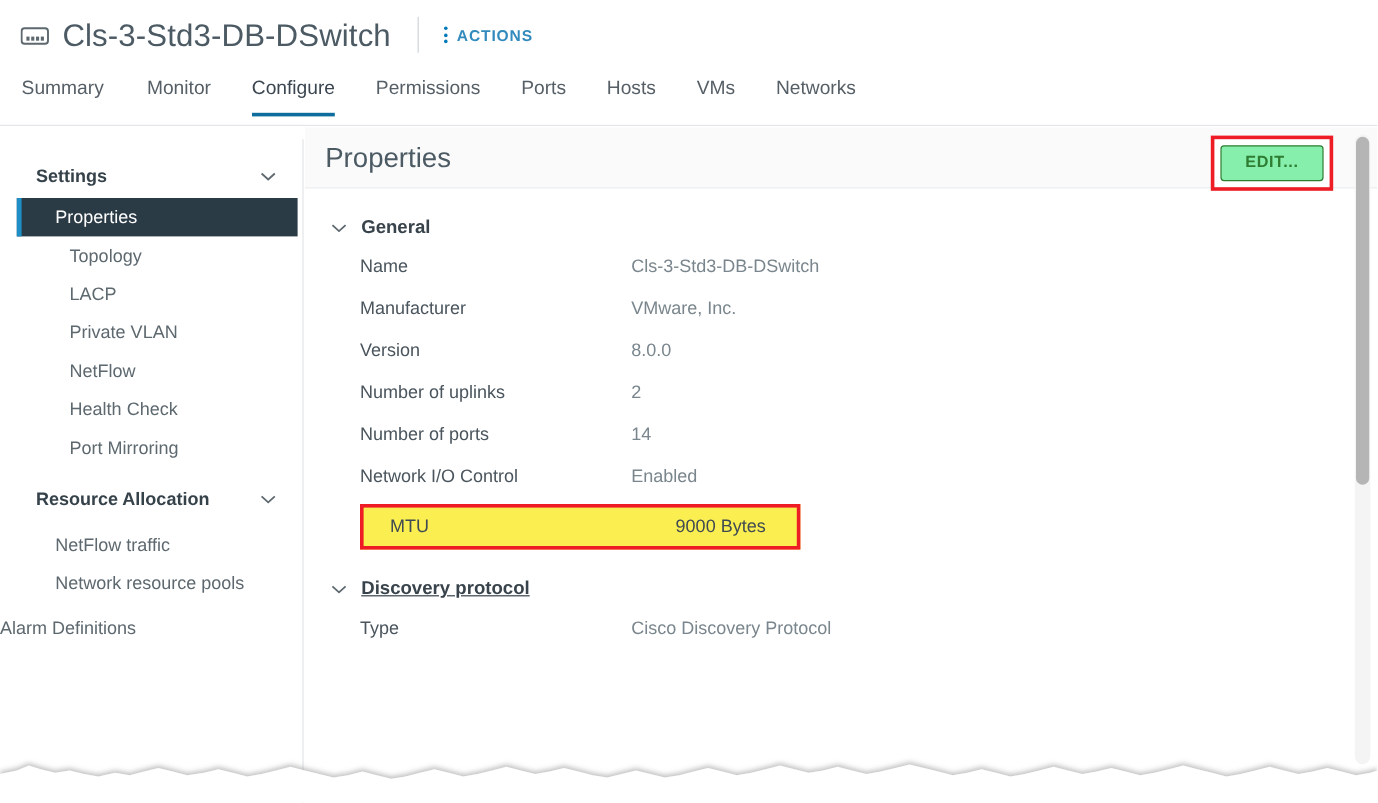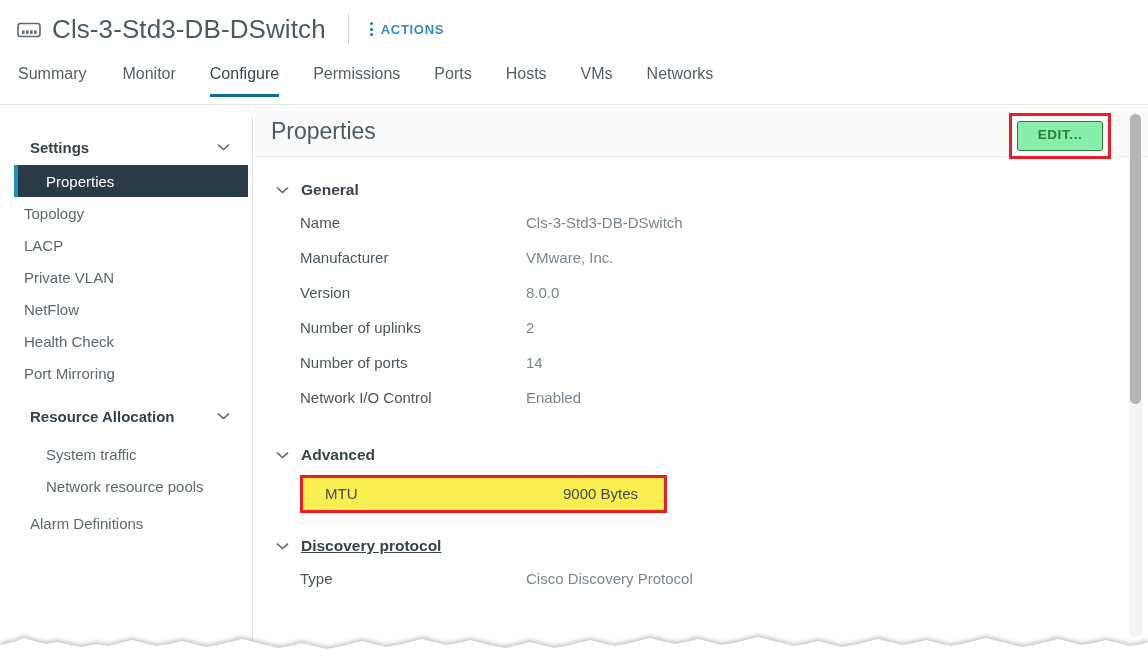--- a/index.html
+++ b/index.html
@@ -139,21 +139,21 @@
     font-size: 15px;
     font-weight: 700;
     color: #36424a;
     cursor: pointer;
   }
 
   .side-item {
     display: flex;
     align-items: center;
     height: 32px;
-    padding-left: 24px;
+    padding-left: 58px;
     font-size: 15px;
     color: #5d686f;
     cursor: pointer;
     position: relative;
   }
 
   .side-item.selected {
     background: #2b3b46;
     color: #ffffff;
     margin-left: 14px;
@@ -166,21 +166,20 @@
     position: absolute;
     left: 0; top: 0; bottom: 0;
     width: 4px;
     background: #1e8fc6;
   }
 
   .side-standalone {
     display: flex;
     align-items: center;
     height: 34px;
-    padding-left: 30px;
     font-size: 15px;
     color: #5d686f;
     cursor: pointer;
   }
 
   .chev {
     width: 13px; height: 8px;
     flex: none;
   }
 
@@ -399,21 +398,21 @@
     </div>
 
     <div class="side-group" style="margin-top:9px;">
       <span>Resource Allocation</span>
       <svg class="chev" viewBox="0 0 13 8">
         <path d="M1 1.6 L6.5 6.6 L12 1.6" fill="none" stroke="#5d686f" stroke-width="1.5"></path>
       </svg>
     </div>
 
     <div class="side-item" style="padding-left:46px;margin-top:4px;">
-      <span>System traffic</span>
+      <span>NetFlow traffic</span>
     </div>
     <div class="side-item" style="padding-left:46px;">
       <span>Network resource pools</span>
     </div>
 
     <div class="side-standalone" style="margin-top:4px;">
       <span>Alarm Definitions</span>
     </div>
   </div>
 
@@ -454,26 +453,20 @@
       </div>
       <div class="prop-row">
         <div class="prop-label">Number of ports</div>
         <div class="prop-value">14</div>
       </div>
       <div class="prop-row">
         <div class="prop-label">Network I/O Control</div>
         <div class="prop-value">Enabled</div>
       </div>
 
-      <div class="sec-head spaced">
-        <svg class="chev" viewBox="0 0 13 8">
-          <path d="M1 1.6 L6.5 6.6 L12 1.6" fill="none" stroke="#5d686f" stroke-width="1.5"></path>
-        </svg>
-        <span>Advanced</span>
-      </div>
 
       <div class="mtu-row">
         <div class="prop-label">MTU</div>
         <div class="prop-value">9000 Bytes</div>
       </div>
 
 
       <div class="sec-head" style="margin-top:24px;text-decoration:underline;">
         <svg class="chev" viewBox="0 0 13 8">
           <path d="M1 1.6 L6.5 6.6 L12 1.6" fill="none" stroke="#5d686f" stroke-width="1.5"></path>

